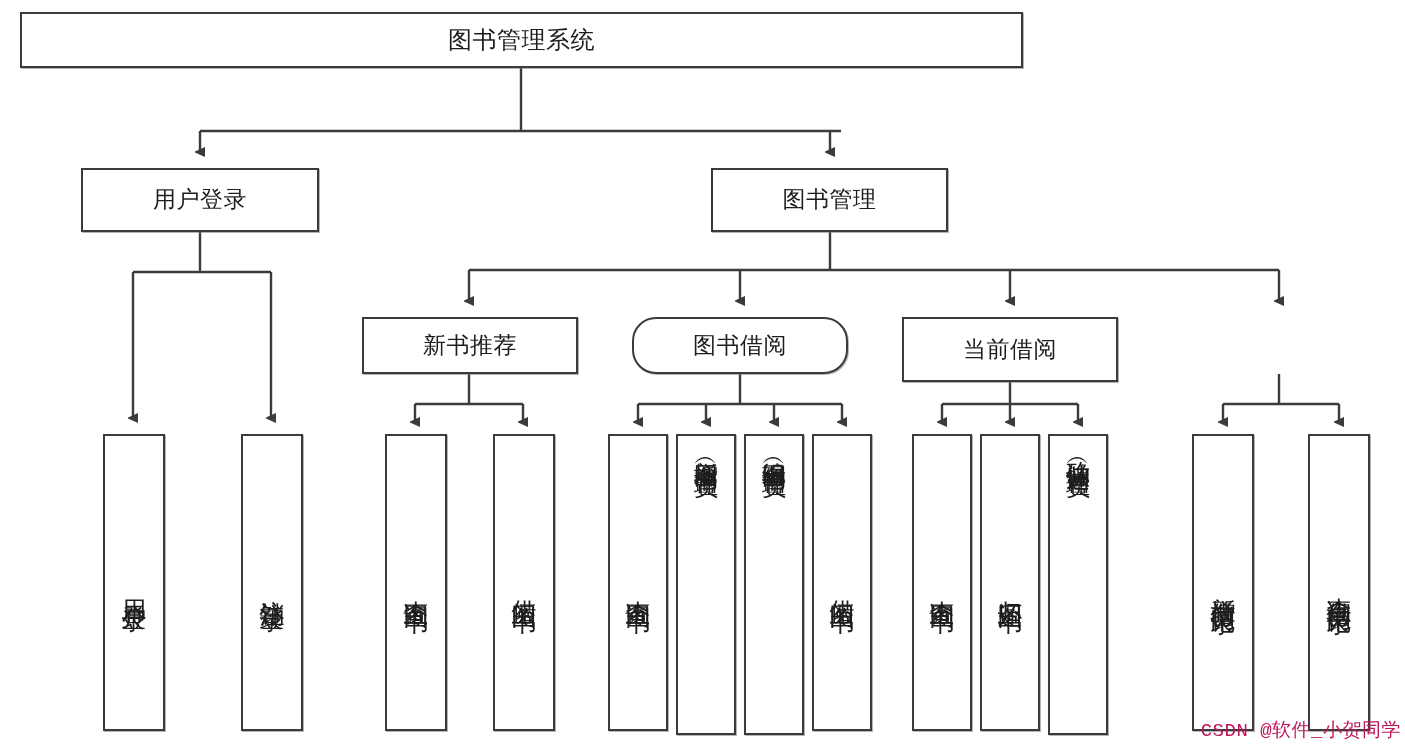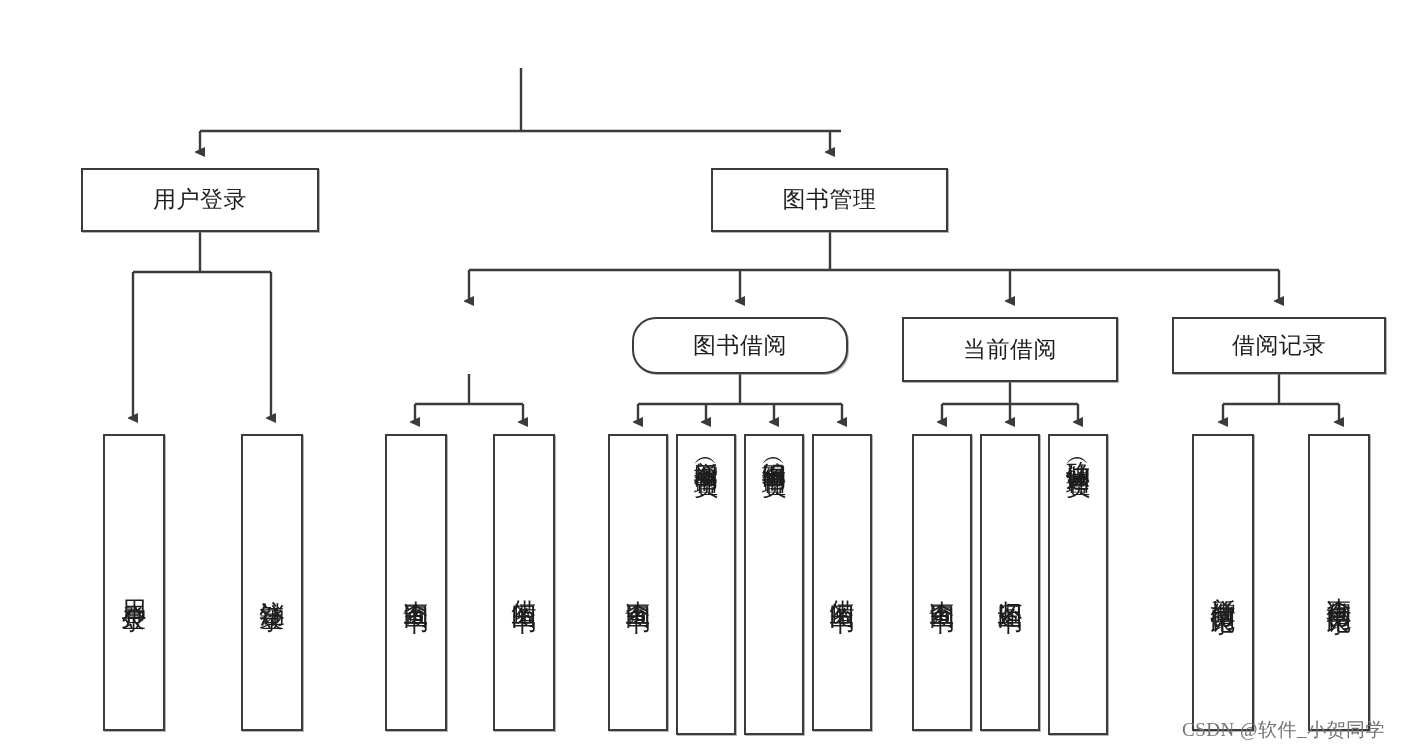--- a/index.html
+++ b/index.html
@@ -65,27 +65,27 @@
   }
   .node.v.compact .node-label {
     letter-spacing: 2px;
     font-size: 24px;
   }
   .node.v.center {
     align-items: center;
   }
   #watermark {
     position: absolute;
-    right: 20px;
+    right: 4px;
     bottom: 4px;
     font-size: 19px;
-    color: #737373;
+    color: #be185d;
     letter-spacing: 0.5px;
     white-space: nowrap;
-    font-family: Liberation Serif, serif;
+    font-family: Liberation Mono, monospace;
   }
 </style>
 </head>
 <body>
 
 <div id="diagram-root">
 
   <svg id="edges-layer" viewBox="0 0 1405 747" xmlns="http://www.w3.org/2000/svg">
     <defs>
       <marker id="arrow" markerWidth="10" markerHeight="10" refX="5" refY="5" orient="auto" markerUnits="userSpaceOnUse">
@@ -129,41 +129,44 @@
       <path d="M1010,404 L1010,422" marker-end="url(#arrow)"></path>
       <path d="M1078,404 L1078,422" marker-end="url(#arrow)"></path>
 
       <path d="M1279,374 L1279,404"></path>
       <path d="M1223,404 L1339,404"></path>
       <path d="M1223,404 L1223,422" marker-end="url(#arrow)"></path>
       <path d="M1339,404 L1339,422" marker-end="url(#arrow)"></path>
     </g>
   </svg>
 
+  <div class="node h root" style="left:20px; top:12px; width:1003px; height:56px;">
+    <span class="node-label">图书管理系统</span>
+  </div>
 
   <div class="node h" style="left:81px; top:168px; width:238px; height:64px;">
     <span class="node-label">用户登录</span>
   </div>
 
   <div class="node h" style="left:711px; top:168px; width:237px; height:64px;align-items:center;">
     <span class="node-label">图书管理</span>
   </div>
 
+  <div class="node h" style="left:362px; top:317px; width:216px; height:57px;">
+    <span class="node-label">新书推荐</span>
+  </div>
 
   <div class="node h" style="left:632px; top:317px; width:216px; height:57px;border-radius:24px;">
     <span class="node-label">图书借阅</span>
   </div>
 
   <div class="node h" style="left:902px; top:317px; width:216px; height:65px;">
     <span class="node-label">当前借阅</span>
   </div>
 
-  <div class="node h" style="left:1172px; top:317px; width:214px; height:57px;">
-    <span class="node-label">借阅记录</span>
-  </div>
 
   <div class="node v center" style="left:103px; top:434px; width:62px; height:297px;">
     <span class="node-label">用户登录</span>
   </div>
 
   <div class="node v center" style="left:241px; top:434px; width:62px; height:297px;">
     <span class="node-label">注销登录</span>
   </div>
 
   <div class="node v center" style="left:385px; top:434px; width:62px; height:297px;">

